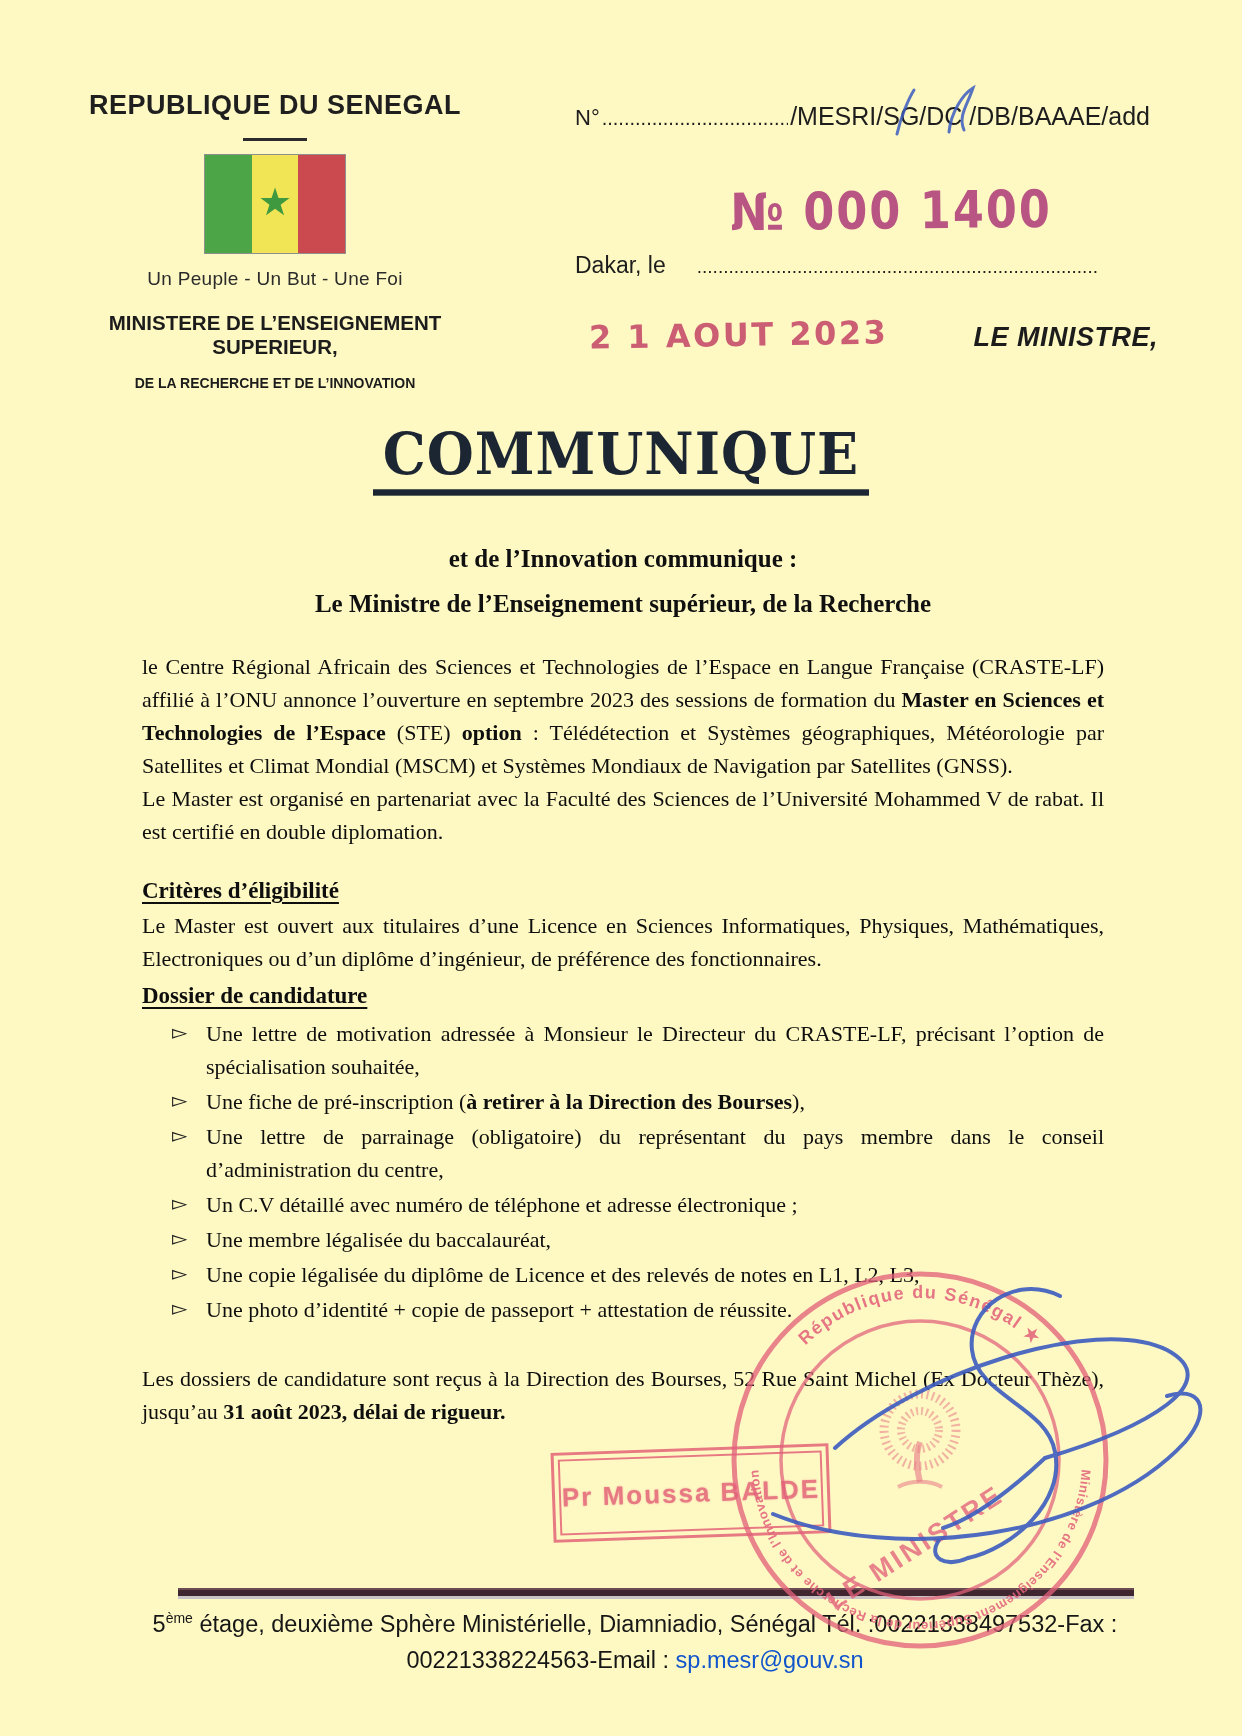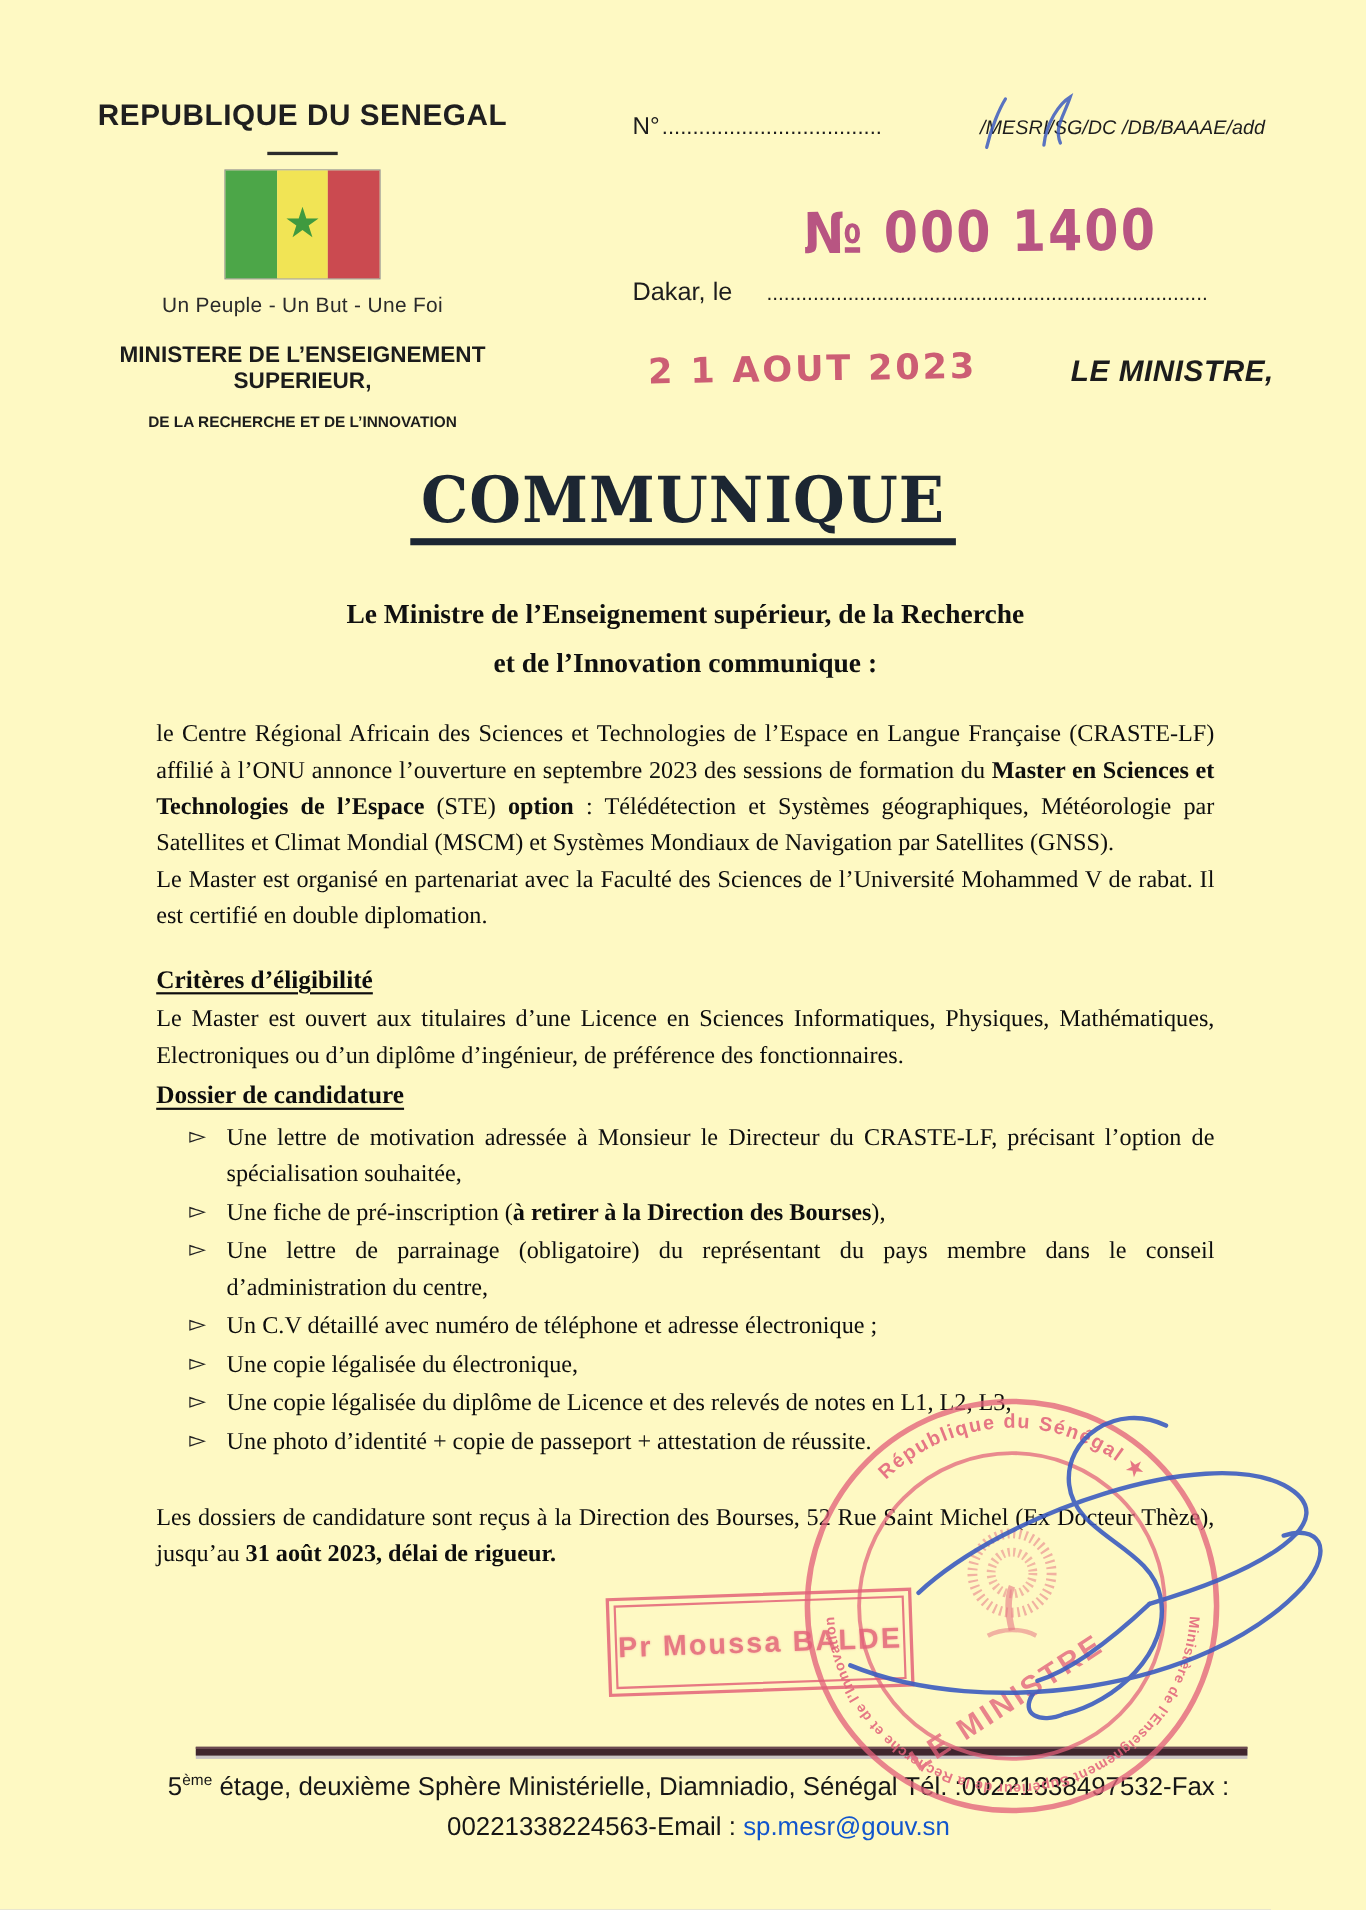--- a/index.html
+++ b/index.html
@@ -25,21 +25,21 @@
   .motto { margin-top:14px; font-size:19px; color:#2b2b2b; letter-spacing:.3px; }
   .min1 { margin-top:21px; font-size:20.5px; font-weight:700; color:#1c1c1c; }
   .min2 { margin-top:16px; font-size:14px; font-weight:700; color:#1c1c1c; }
 
   
   .hright { position:absolute; left:575px; top:102px; width:575px; height:300px;
             font-family:"Liberation Sans", sans-serif; }
   .ref-row { display:flex; align-items:baseline; font-size:22px; color:#1d1d1d; }
   .ref-prefix { white-space:nowrap; }
   .ref-dots { flex:1; overflow:hidden; white-space:nowrap; margin:0 2px; font-size:20px; }
-  .ref-suffix { white-space:nowrap; font-style:italic; font-size:18px; }
+  .ref-suffix { white-space:nowrap; font-size:25px; }
   .dakar-row { position:absolute; left:0; top:150px; right:0; display:flex;
                align-items:baseline; font-size:23px; color:#1d1d1d;gap:27px; }
   .dakar-dots { flex:1; overflow:hidden; white-space:nowrap; margin-left:4px; font-size:19px; }
   .no-stamp { position:absolute; left:155px; top:80px; white-space:nowrap;
               font-family:"DejaVu Sans", sans-serif; font-weight:700; font-size:46px;
               letter-spacing:2px; color:#b3487d; opacity:.92;
               transform:rotate(-.6deg) scale(.97,1.12); transform-origin:left top; }
   .date-stamp { position:absolute; left:14px; top:214px; white-space:nowrap;
                 font-family:"DejaVu Sans", sans-serif; font-weight:700; font-size:32px;
                 letter-spacing:2.5px; color:#c6496a; opacity:.88; transform:rotate(-1deg); }
@@ -132,22 +132,22 @@
     <div class="date-stamp">2 1 AOUT 2023</div>
     <div class="minister">LE MINISTRE,</div>
   </div>
 
   <div class="title-wrap">
     <span class="doc-title">COMMUNIQUE</span>
   </div>
 
   <div class="body-block">
     <div class="subtitle">
+      <div>et de l’Innovation communique :</div>
       <div>Le Ministre de l’Enseignement supérieur, de la Recherche</div>
-      <div>et de l’Innovation communique :</div>
     </div>
 
     <div class="p1"><span>le Centre Régional Africain des Sciences et Technologies de l’Espace en Langue Française (CRASTE-LF) affilié à l’ONU annonce l’ouverture en septembre 2023 des sessions de formation du </span><b>Master en Sciences et Technologies de l’Espace</b><span> (STE) </span><b>option</b><span> : Télédétection et Systèmes géographiques, Météorologie par Satellites et Climat Mondial (MSCM) et Systèmes Mondiaux de Navigation par Satellites (GNSS).</span></div>
     <div class="p2">Le Master est organisé en partenariat avec la Faculté des Sciences de l’Université Mohammed V de rabat. Il est certifié en double diplomation.</div>
 
     <div class="sec-heading">Critères d’éligibilité</div>
     <div class="sec-text">Le Master est ouvert aux titulaires d’une Licence en Sciences Informatiques, Physiques, Mathématiques, Electroniques ou d’un diplôme d’ingénieur, de préférence des fonctionnaires.</div>
 
     <div class="sec-heading second">Dossier de candidature</div>
 
@@ -163,21 +163,21 @@
       <div class="bullet">
         <span class="marker">▻</span>
         <span class="btext"><span>Une lettre de parrainage (obligatoire) du représentant du pays membre dans le conseil d’administration du centre,</span><b></b><span></span></span>
       </div>
       <div class="bullet">
         <span class="marker">▻</span>
         <span class="btext"><span>Un C.V détaillé avec numéro de téléphone et adresse électronique ;</span><b></b><span></span></span>
       </div>
       <div class="bullet">
         <span class="marker">▻</span>
-        <span class="btext"><span>Une copie légalisée du électronique,</span><b></b><span></span></span>
+        <span class="btext"><span>Une membre légalisée du baccalauréat,</span><b></b><span></span></span>
       </div>
       <div class="bullet">
         <span class="marker">▻</span>
         <span class="btext"><span>Une copie légalisée du diplôme de Licence et des relevés de notes en L1, L2, L3,</span><b></b><span></span></span>
       </div>
       <div class="bullet">
         <span class="marker">▻</span>
         <span class="btext"><span>Une photo d’identité + copie de passeport + attestation de réussite.</span><b></b><span></span></span>
       </div>
     </div>

